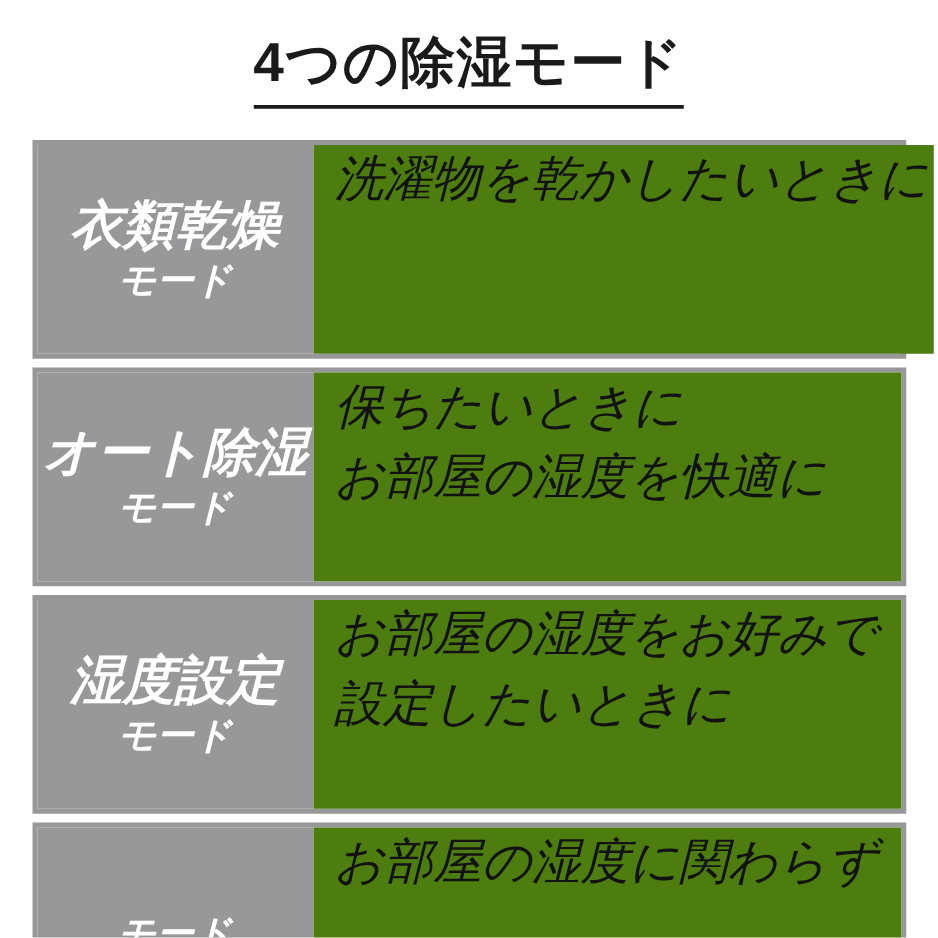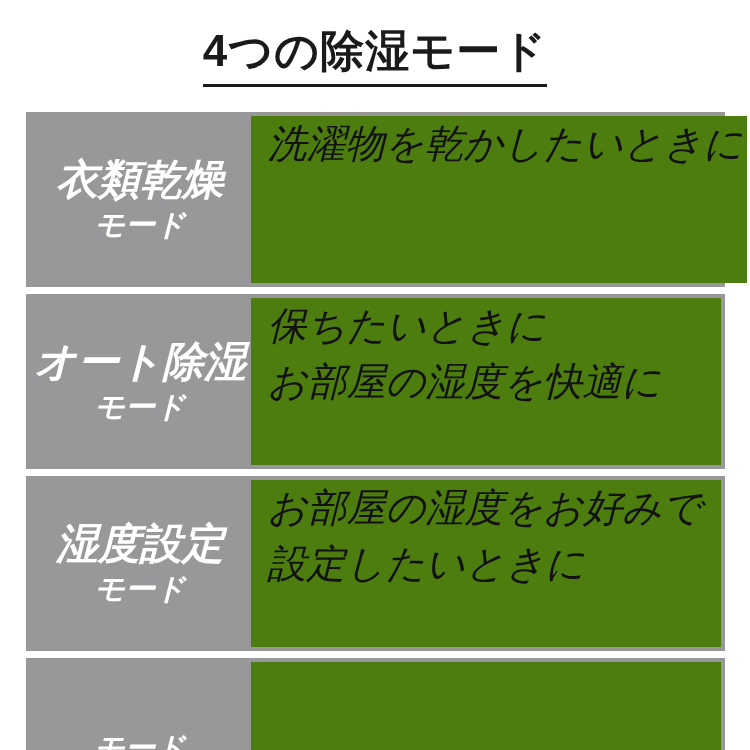--- a/index.html
+++ b/index.html
@@ -129,16 +129,17 @@
       <div class="desc-line">お部屋の湿度をお好みで</div>
       <div class="desc-line">設定したいときに</div>
     </div>
   </div>
 
   <div class="mode-row">
     <div class="mode-label">
       <div class="mode-suffix">モード</div>
     </div>
     <div class="mode-desc">
+      <div class="desc-line">お部屋の湿度に関わらず</div>
     </div>
   </div>
 
 </div>
 
 </body></html>

